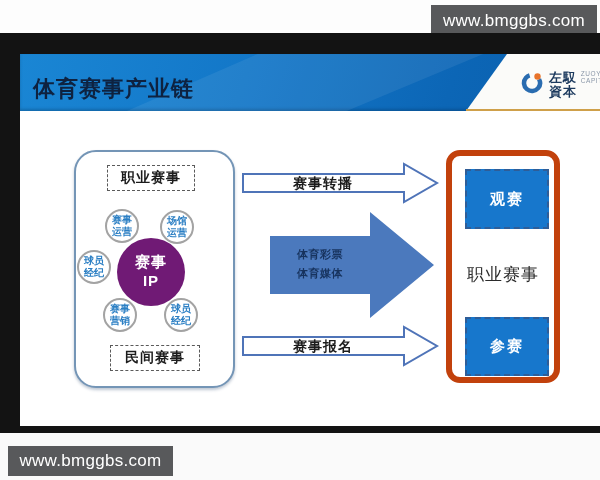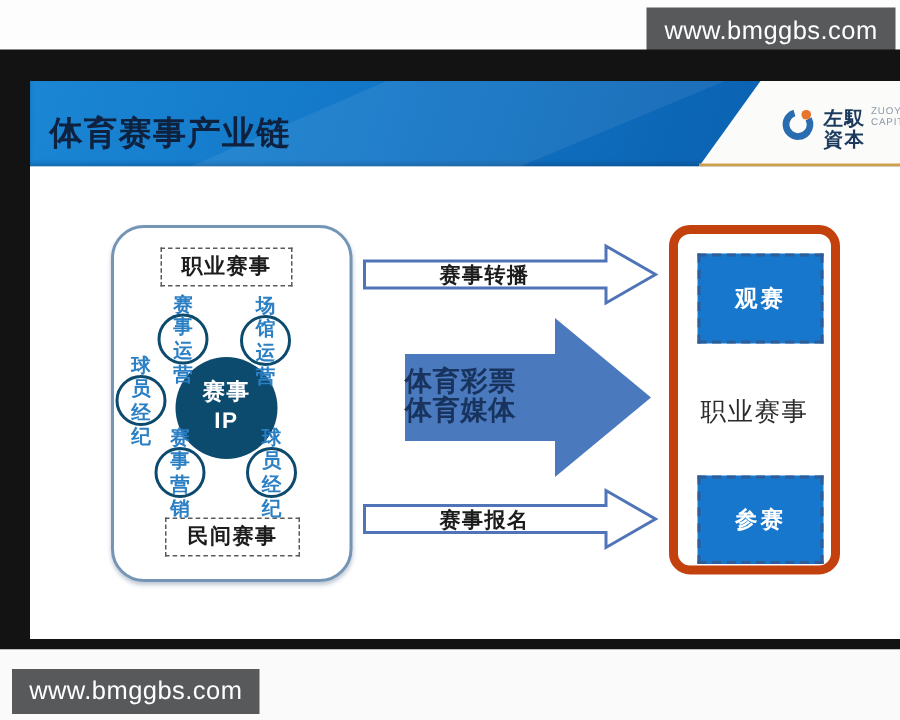--- a/index.html
+++ b/index.html
@@ -44,49 +44,49 @@
   .left-panel { position:absolute; left:54px; top:39px; width:161px; height:238px;
             border:2px solid #7495b6; border-radius:22px; background:#fff;
             box-shadow: 0 2px 3px rgba(40,70,110,.30); }
   .dash-box { position:absolute; border:1.5px dashed #5a5a5a; background:#fff;
             display:flex; align-items:center; justify-content:center;
             font-size:14px; font-weight:700; color:#1c1c1c; letter-spacing:1px; }
   .pro-box  { left:31px; top:13px; width:88px; height:26px; }
   .folk-box { left:34px; top:193px; width:90px; height:26px; }
 
   .sat { position:absolute; width:34px; height:34px; border-radius:50%;
-            border:2px solid #0c4a6e; background:#fff; color:#2b7fc4;
-            font-size:13px; font-weight:700; line-height:1.2;
+            border:2px solid #a3a3a3; background:#fff; color:#2b7fc4;
+            font-size:10px; font-weight:700; line-height:1.2;
             display:flex; align-items:center; justify-content:center; text-align:center;
             z-index:2; }
   .sat span { display:block; width:22px; word-break:break-all; }
   .sat-1 { left:29px;  top:57px; }
   .sat-2 { left:84px;  top:58px; }
   .sat-3 { left:1px;   top:98px; }
   .sat-4 { left:111px; top:99px; }
   .sat-5 { left:27px;  top:146px; }
   .sat-6 { left:88px;  top:146px; }
 
   .ip-circle { position:absolute; left:41px; top:86px; width:68px; height:68px; border-radius:50%;
-            background:#0c4a6e; color:#fff; z-index:1;
+            background:#701a75; color:#fff; z-index:1;
             display:flex; flex-direction:column; align-items:center; justify-content:center;
             font-size:15px; font-weight:700; line-height:1.25; letter-spacing:1px; }
 
   
   .arrow-svg { position:absolute; }
   .arrow-top    { left:222px; top:50px; }
   .arrow-bottom { left:222px; top:213px; }
   .arrow-label { position:absolute; width:162px; text-align:center; font-size:14px;
             font-weight:700; color:#1c1c1c; letter-spacing:1px; }
   .label-top    { left:222px; top:64px; }
   .label-bottom { left:222px; top:227px; }
 
   .big-arrow { left:250px; top:97px; }
-  .big-arrow-text { position:absolute; left:250px; top:134px; width:100px; text-align:left;
-            font-size:18px; font-weight:700; color:#17335e; line-height:19px; letter-spacing:.5px; }
+  .big-arrow-text { position:absolute; left:250px; top:134px; width:100px; text-align:center;
+            font-size:11px; font-weight:700; color:#17335e; line-height:19px; letter-spacing:.5px; }
 
   
   .right-panel { position:absolute; left:426px; top:39px; width:114px; height:233px;
             border:6px solid #c2410c; border-radius:14px; background:#fff; }
   .blue-box { position:absolute; left:13px; width:84px; background:#1777cc;
             border:2px dashed #2f5d97; color:#fff; font-size:15px; font-weight:700;
             display:flex; align-items:center; justify-content:center; letter-spacing:2px; }
   .watch-box { top:13px; height:60px; }
   .join-box  { top:161px; height:59px; }
   .crowd-label { position:absolute; left:0; top:107px; width:100%; text-align:center;

